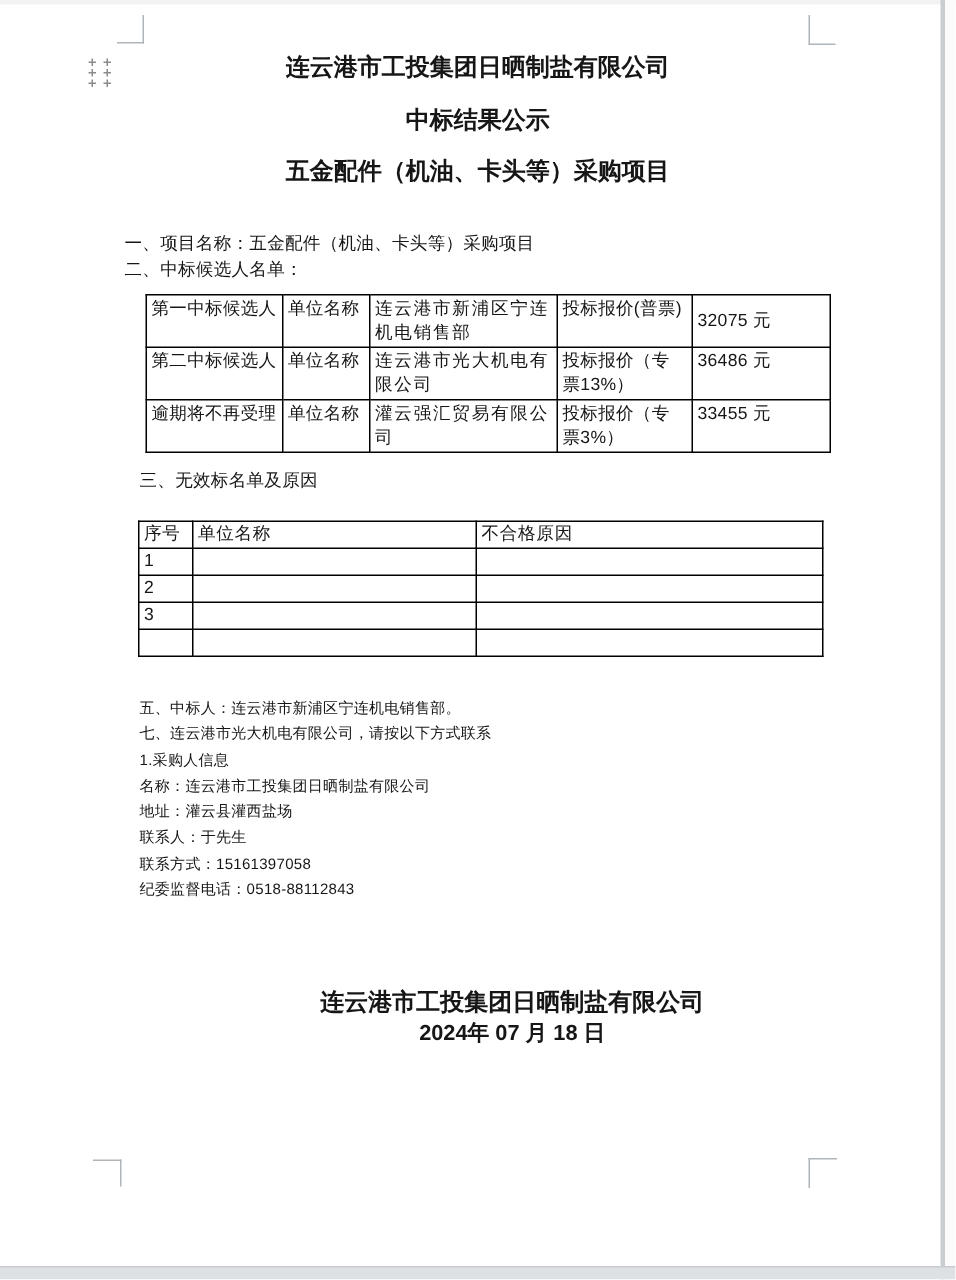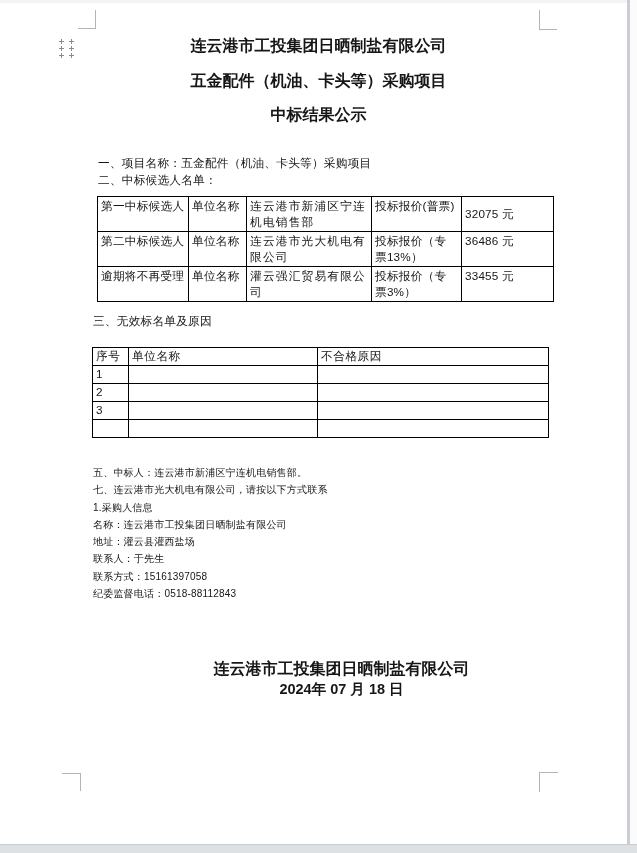--- a/index.html
+++ b/index.html
@@ -28,21 +28,21 @@
     grid-template-columns:5px 5px;grid-template-rows:5px 5px 5px;
     column-gap:5px;row-gap:2px;cursor:move;}
   .handle .dot{position:relative;width:5px;height:5px;}
   .handle .dot::before{content:"";position:absolute;left:0;top:2px;width:5px;height:1px;background:#8b8b8b;}
   .handle .dot::after{content:"";position:absolute;left:2px;top:0;width:1px;height:5px;background:#8b8b8b;}
 
   .titles{position:absolute;left:0;top:29px;width:637px;text-align:center;
     font-weight:bold;font-size:16px;line-height:34.6px;}
 
   .body-line{position:absolute;font-size:11.7px;letter-spacing:0.2px;line-height:17.3px;white-space:nowrap;}
-  .blockA{left:98px;top:154px;}
+  .blockA{left:83px;top:154px;}
   .block3{left:93px;top:312px;}
   .main-block{position:absolute;left:93px;top:464px;width:480px;
     font-size:10px;letter-spacing:0.2px;line-height:17.3px;}
   .main-block .wrapline{white-space:normal;}
 
   table{border-collapse:collapse;table-layout:fixed;}
   td,th{border:1px solid #000;vertical-align:top;padding:1px 3px;
     font-size:11.7px;letter-spacing:0.2px;line-height:16px;font-weight:normal;
     text-align:left;overflow:hidden;word-break:break-all;}
   .tbl1{position:absolute;left:97px;top:196px;width:456px;}
@@ -76,22 +76,22 @@
     <span class="dot"></span>
     <span class="dot"></span>
     <span class="dot"></span>
     <span class="dot"></span>
     <span class="dot"></span>
     <span class="dot"></span>
   </div>
 
   <div class="titles">
     <div>连云港市工投集团日晒制盐有限公司</div>
+    <div>中标结果公示</div>
     <div>五金配件（机油、卡头等）采购项目</div>
-    <div>中标结果公示</div>
   </div>
 
   <div class="body-line blockA">
     <div>一、项目名称：五金配件（机油、卡头等）采购项目</div>
     <div>二、中标候选人名单：</div>
   </div>
 
   <table class="tbl1">
     <colgroup>
         <col style="width:91px">

